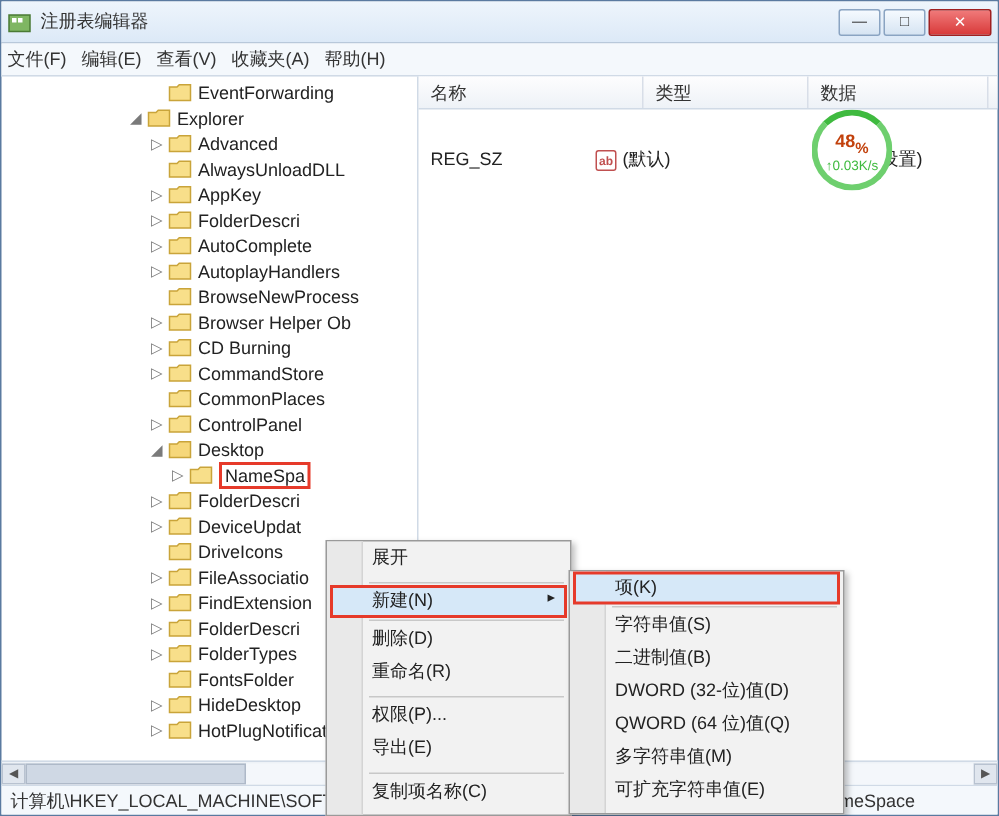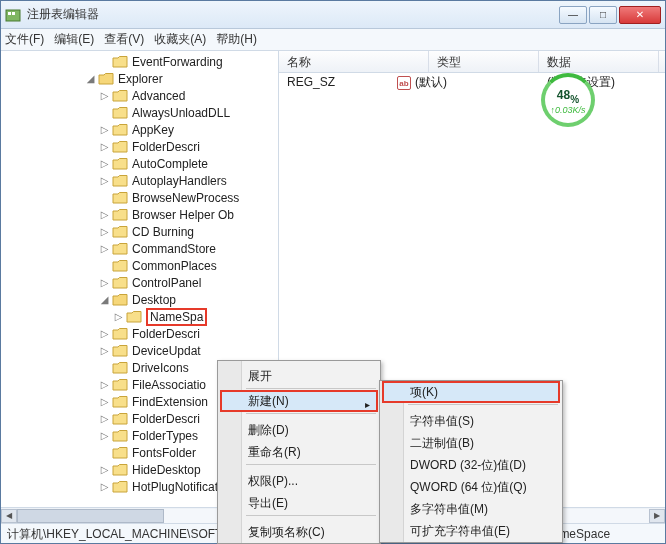--- a/index.html
+++ b/index.html
@@ -8,55 +8,55 @@
 
   .titlebar { height: 28px; background: linear-gradient(#eef5fc,#dce9f7); display: flex; align-items: center; padding: 0 4px; border-bottom: 1px solid #b8c8da; }
   .titlebar .ticon { width:16px; height:16px; margin-right:6px; display:flex; align-items:center; justify-content:center; }
   .titlebar .title { flex: 0 0 auto; color:#333; }
   .win-btns { margin-left:auto; display:flex; gap:2px; }
   .wbtn { width:28px; height:18px; border:1px solid #8aa4c2; border-radius:2px; background:linear-gradient(#f5faff,#d6e4f2); display:flex;align-items:center;justify-content:center; font-size:10px; color:#333;}
   .wbtn.close { background:linear-gradient(#f07a7a,#d83a3a); border-color:#a02020; color:#fff; width:42px;}
   .wbtn.max { }
 
   .speed-badge { position:absolute; right:70px; top:22px; width:54px; height:54px; border-radius:50%; background:#fff; border:4px solid #6ecf6e; border-top-color:#3fba3f; display:flex; flex-direction:column; align-items:center; justify-content:center; }
-  .speed-badge .pct { font-size:16px; color:#14532d; font-weight:bold;}
+  .speed-badge .pct { font-size:16px; color:#c2410c; font-weight:bold;}
   .speed-badge .pct sub{font-size:10px;}
-  .speed-badge .rate { font-size:9px; color:#3fba3f;font-style:italic; }
+  .speed-badge .rate { font-size:9px; color:#3fba3f; }
 
   .menubar { height:22px; background:#f4f8fc; border-bottom:1px solid #d0dae6; display:flex; align-items:center; padding:0 4px; gap:10px; }
   .menubar span { color:#333; }
 
   .content { flex:1; display:flex; min-height:0; position:relative; }
   .tree-pane { width:278px; border-right:1px solid #d0dae6; overflow:hidden; position:relative; display:flex; flex-direction:column;}
   .tree-scroll { flex:1; overflow:hidden; padding:2px 0; }
   .tree-hsb, .list-hsb { height:16px; background:#eef2f7; border-top:1px solid #d0dae6; display:flex; align-items:center; }
   .sb-btn { width:16px;height:14px;background:#e0e6ee;border:1px solid #b8c2d0; display:flex;align-items:center;justify-content:center;font-size:8px;color:#555;}
   .sb-track { flex:1; height:14px; background:#f4f7fb; position:relative;}
   .sb-thumb { position:absolute; height:100%; background:#cfd8e4; border:1px solid #aeb9c8;}
 
   .node { display:flex; align-items:center; height:17px; padding-left:4px; white-space:nowrap; color:#222;}
   .toggle { width:11px; text-align:center; color:#7a7a7a; font-size:10px; margin-right:2px;}
   .folder { width:16px;height:14px; display:inline-flex; align-items:center; justify-content:center; margin-right:4px;}
   .folder svg { width:16px; height:14px; }
   .node .label { }
   .hl { border:2px solid #e63a2a; padding:0 2px; margin:-2px 0;}
 
-  .list-pane { flex:1; display:flex; flex-direction:column; min-width:0; }
+  .list-pane { flex:1; display:flex; flex-direction:column; min-width:0;gap:24px; }
   .list-head { height:22px; background:linear-gradient(#fdfdfe,#eef2f7); border-bottom:1px solid #d0dae6; display:flex;}
   .list-head .col { border-right:1px solid #d8dee8; padding:3px 8px; color:#333;}
   .list-body { flex:1; overflow:hidden;}
   .row { display:flex; height:18px; align-items:center;}
   .cell { padding:0 8px; white-space:nowrap; color:#222;}
   .ab-icon { width:14px;height:14px;border:1px solid #c05050;background:#fff;display:inline-flex;align-items:center;justify-content:center;font-size:8px;color:#c05050;font-weight:bold;margin-right:4px;border-radius:2px;}
 
   .statusbar { height:20px; border-top:1px solid #d0dae6; background:#f4f8fc; padding:2px 6px; color:#333; white-space:nowrap; overflow:hidden;}
 
   
   .ctx { position:absolute; background:#f2f2f2; border:1px solid #9a9a9a; box-shadow:2px 2px 4px rgba(0,0,0,.25); padding:2px; }
-  .ctx .mi { height:22px; display:flex; align-items:flex-end; padding:0 24px 0 28px; position:relative; color:#222;}
+  .ctx .mi { height:22px; display:flex; align-items:flex-start; padding:0 24px 0 28px; position:relative; color:#222;}
   .ctx .mi.hl-red { border:2px solid #e63a2a; margin:-2px 0; }
   .ctx .mi.hover { background:#d6e8f8; border:1px solid #7eb4e8; padding:0 23px 0 27px;}
   .ctx .mi.hover.hl-red { border:2px solid #e63a2a; padding:0 22px 0 26px;}
   .ctx .mi .arr { position:absolute; right:6px; font-size:10px;}
   .ctx .sep { height:1px; background:#c8c8c8; margin:3px 2px 3px 26px;}
   .ctx .gutter { position:absolute; left:0; top:0; bottom:0; width:24px; background:#e9e9e9; border-right:1px solid #d4d4d4;}
 
   #ctx1 { left:216px; top:309px; width:164px; }
   #ctx2 { left:378px; top:329px; width:184px; }
 </style>

